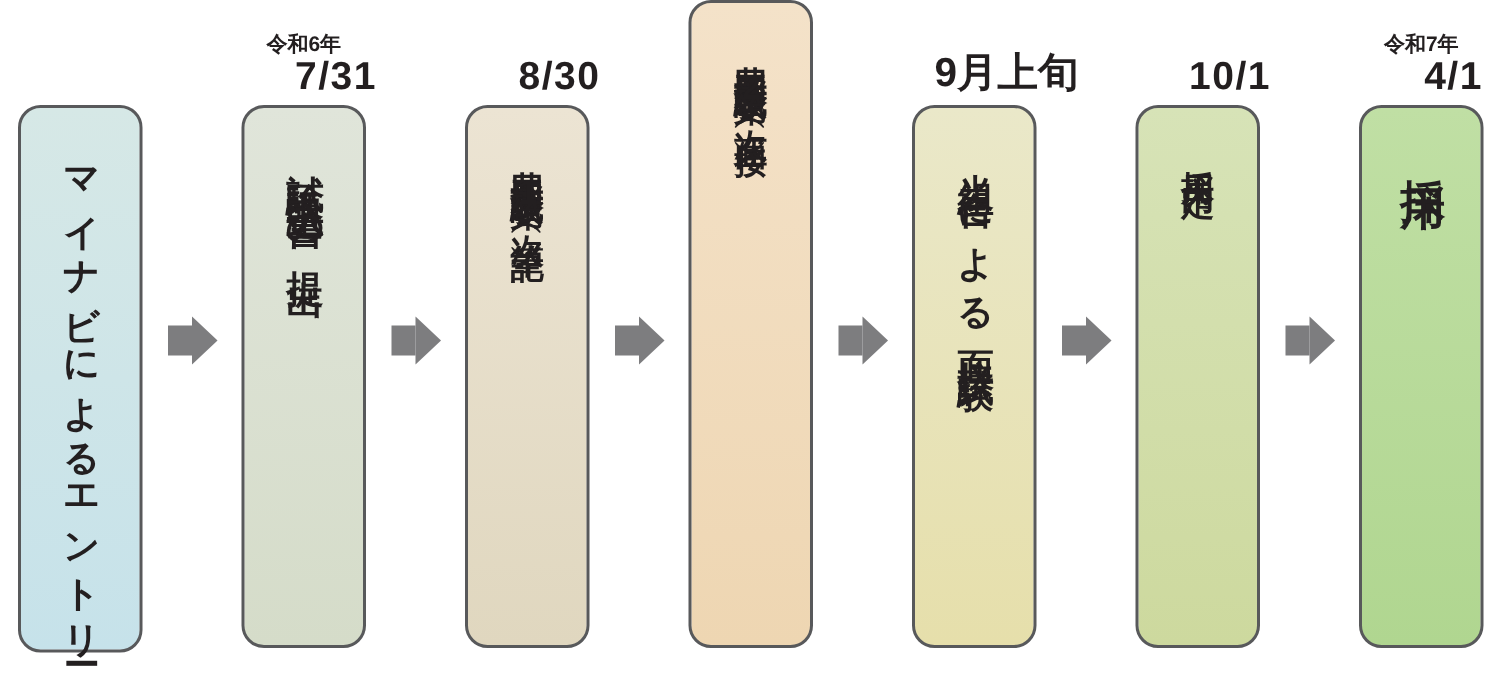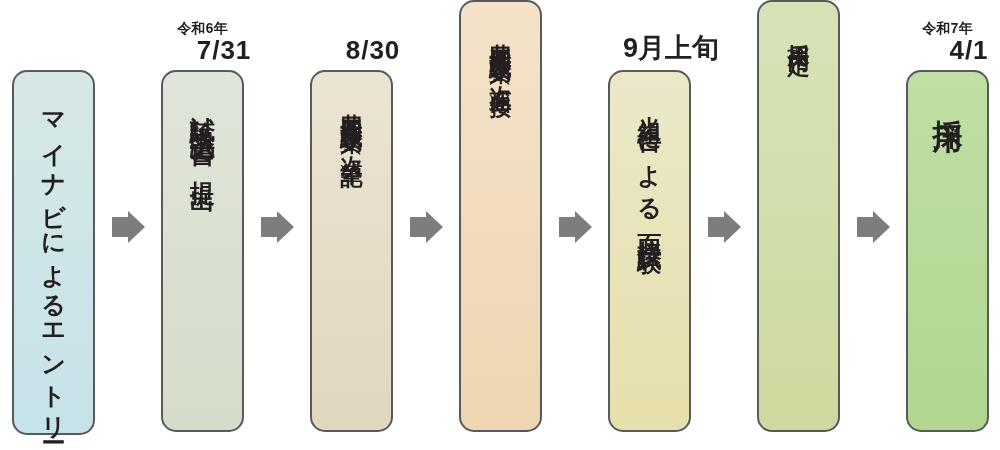--- a/index.html
+++ b/index.html
@@ -23,21 +23,21 @@
     display:flex;flex-direction:column;
   }
   .date-area{
     height:70px;flex:0 0 70px;
     display:flex;flex-direction:column;
     justify-content:flex-end;align-items:center;
     padding-bottom:6px;box-sizing:border-box;
   }
   .era{
     font-size:14px;font-weight:bold;line-height:1.15;
-    color:var(--text-color);white-space:nowrap;font-family:Liberation Mono, monospace;
+    color:var(--text-color);white-space:nowrap;
   }
   .era:empty{display:none;}
   .date{
     font-size:26px;font-weight:bold;line-height:1.05;
     color:var(--text-color);white-space:nowrap;letter-spacing:1px;margin-left:43px;
   }
   .date:empty{display:none;}
   .s5 .date{font-size:27px;letter-spacing:0;padding-bottom:2px;}
   .box{
     flex:1;
@@ -158,20 +158,24 @@
   </div>
 
   <div class="arrow-cell">
     <div class="arrow">
       <div class="arrow-stem" style="background: rgb(125, 125, 127);"></div>
       <div class="arrow-head" style="border-left-color: rgb(125, 125, 127);"></div>
     </div>
   </div>
 
   <div class="stage s6">
+    <div class="date-area">
+
+      <div class="date">10/1</div>
+    </div>
     <div class="box" style="background: linear-gradient(rgb(215, 227, 183), rgb(205, 217, 158));">
       <div class="label">採用内定</div>
     </div>
   </div>
 
   <div class="arrow-cell">
     <div class="arrow">
       <div class="arrow-stem" style="background: rgb(125, 125, 127);"></div>
       <div class="arrow-head" style="border-left-color: rgb(125, 125, 127);"></div>
     </div>

